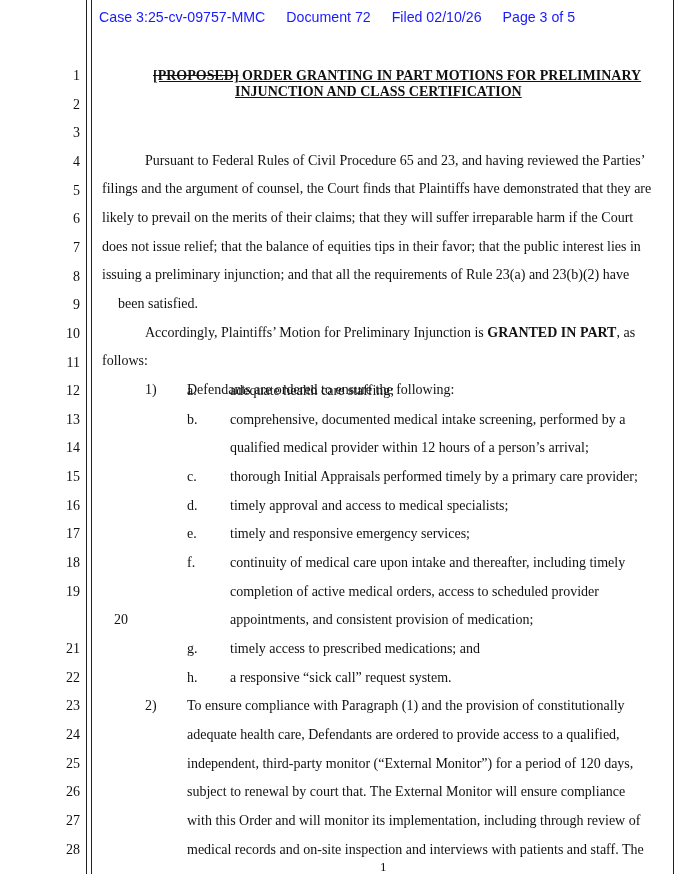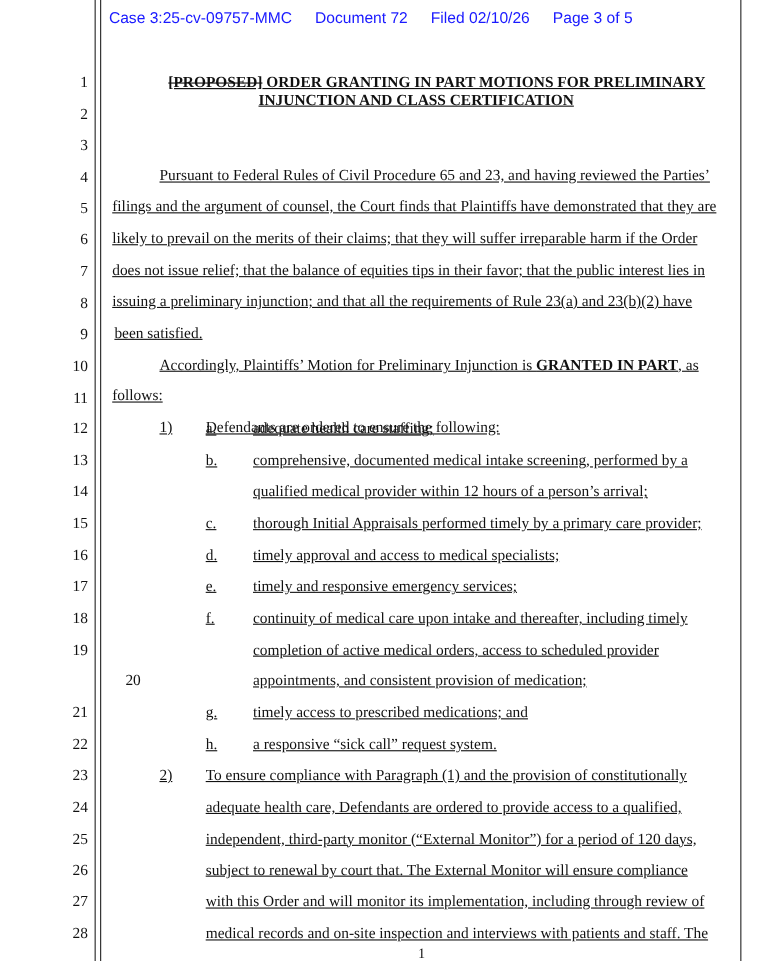--- a/index.html
+++ b/index.html
@@ -1,21 +1,21 @@
 <!DOCTYPE html>
 <html><head>
 <meta charset="utf-8">
 <style>
   html, body { margin: 0; padding: 0; background: #ffffff; }
   body { width: 699px; height: 874px; position: relative; overflow: hidden; font-family: "Liberation Serif", serif; color: #111; }
   .vline { position: absolute; top: 0; bottom: 0; width: 1px; background: #222; }
   .header { position: absolute; top: 9px; left: 99px; font-family: "Liberation Sans", sans-serif; font-size: 14.2px; color: #1a1aff; white-space: nowrap; }
   .header span { margin-right: 17px; }
   .lnum { position: absolute; left: 0; width: 80px; text-align: right; font-size: 14px; line-height: 16px; }
-  .txt { position: absolute; font-size: 14px; line-height: 16px; white-space: nowrap; text-decoration: underline; }
+  .txt { position: absolute; font-size: 14px; line-height: 16px; white-space: nowrap; }
   .title { position: absolute; font-size: 14px; font-weight: bold; line-height: 16px; text-decoration: underline; white-space: nowrap; }
   .strike { text-decoration: line-through underline; }
   .bold { font-weight: bold; }
   .pagenum { position: absolute; top: 860px; left: 380px; font-size: 13px; line-height: 14px; }
 </style>
 </head>
 <body>
 
 <div class="vline" style="left:86px;"></div>
 <div class="vline" style="left:91px;"></div>
@@ -59,24 +59,24 @@
     <div class="lnum" style="top: 841.55px;">28</div>
   </div>
 
 <div class="title" style="top:68px; left:153px;">
   <span class="strike">[PROPOSED]</span><span> ORDER GRANTING IN PART MOTIONS FOR PRELIMINARY</span>
 </div>
 <div class="title" style="top:84px; left:235px;text-align:center;">INJUNCTION AND CLASS CERTIFICATION</div>
 
 <div class="txt" style="top:153px; left:145px;">Pursuant to Federal Rules of Civil Procedure 65 and 23, and having reviewed the Parties’</div>
 <div class="txt" style="top:181px; left:102px;">filings and the argument of counsel, the Court finds that Plaintiffs have demonstrated that they are</div>
-<div class="txt" style="top:210px; left:102px;">likely to prevail on the merits of their claims; that they will suffer irreparable harm if the Order</div>
+<div class="txt" style="top:210px; left:102px;">likely to prevail on the merits of their claims; that they will suffer irreparable harm if the Court</div>
 <div class="txt" style="top:239px; left:102px;">does not issue relief; that the balance of equities tips in their favor; that the public interest lies in</div>
 <div class="txt" style="top:267px; left:102px;">issuing a preliminary injunction; and that all the requirements of Rule 23(a) and 23(b)(2) have</div>
-<div class="txt" style="top:296px; left:104px;">been satisfied.</div>
+<div class="txt" style="top:296px; left:118px;">been satisfied.</div>
 
 <div class="txt" style="top:325px; left:145px;">
   <span>Accordingly, Plaintiffs’ Motion for Preliminary Injunction is </span><span class="bold">GRANTED IN PART</span><span>, as</span>
 </div>
 <div class="txt" style="top:353px; left:102px;text-align:center;">follows:</div>
 
 <div class="txt" style="top:382px; left:145px;">1)</div>
 <div class="txt" style="top:382px; left:187px;">Defendants are ordered to ensure the following:</div>
 
 <div id="subitems">

